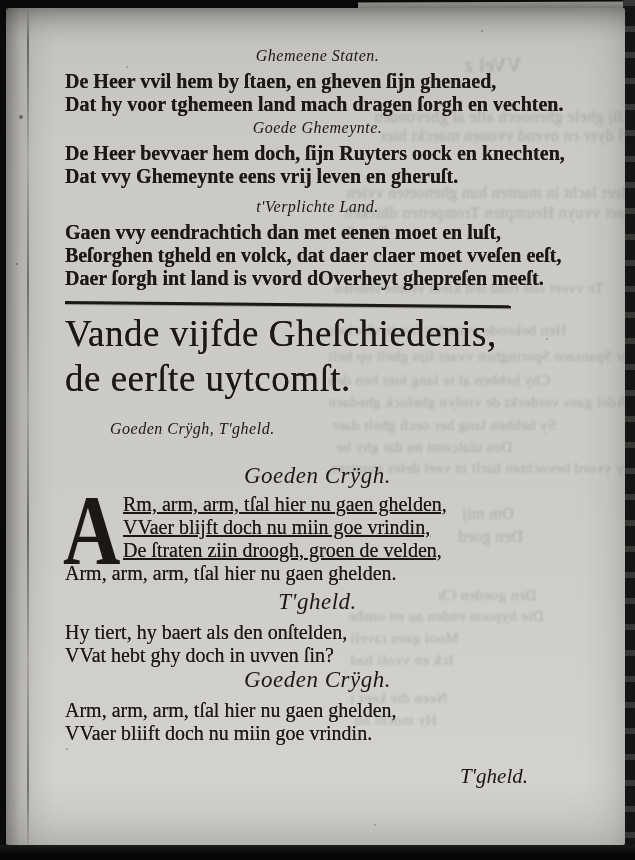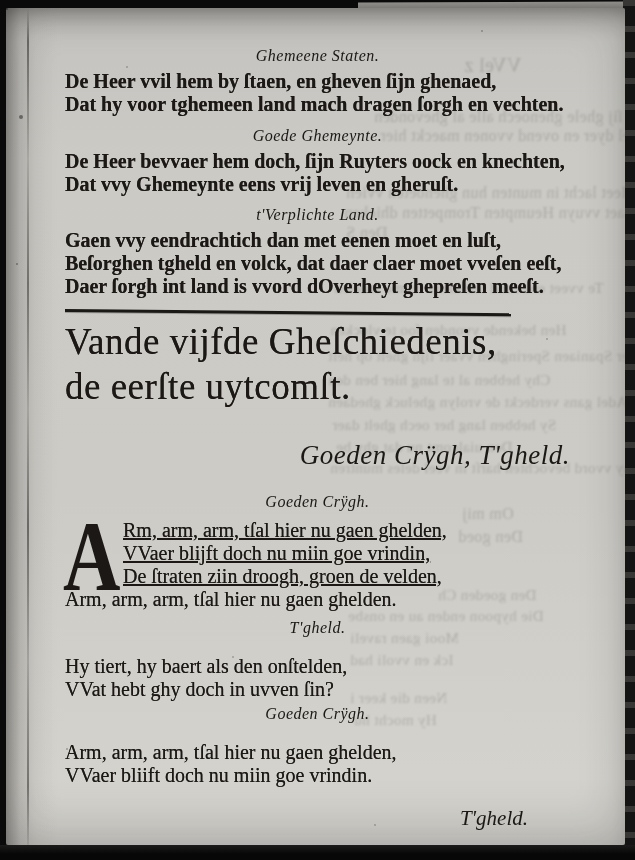--- a/index.html
+++ b/index.html
@@ -75,53 +75,53 @@
   .textcol{
     position:absolute;left:59px;top:36px;width:505px;
     color:var(--ink);
     font-size:20px;line-height:23px;
   }
   .vline{white-space:nowrap;text-shadow:0 0 0.5px rgba(27,24,21,0.8);}
   .heading{
     font-style:italic;text-align:center;font-size:16px;line-height:24px;
     letter-spacing:0.5px;
   }
-  .h-gap1{margin-top:8px;font-style:italic;}
+  .h-gap1{margin-top:0;font-style:italic;}
   .h-gap2{margin-top:7px;}
   .lines{margin-top:2px;font-weight:bold;}
   .rule{
     margin-top:11px;margin-left:0;
     width:446px;height:3px;background:#1b1916;
     transform:rotate(0.55deg);transform-origin:left center;
     box-shadow:0 1px 0 rgba(27,25,22,0.25);
   }
   .big-title{
     margin-top:7px;text-align:left;
     font-size:37px;line-height:45px;letter-spacing:0.5px;
     text-shadow:0 0 0.6px rgba(27,24,21,0.9);
   }
   .scene-heading{
-    margin-top:33px;margin-left:45px;
-    font-style:italic;font-size:27px;line-height:26px;letter-spacing:0.5px;text-align:right;
+    margin-top:15px;margin-left:45px;
+    font-style:italic;font-size:16px;line-height:26px;letter-spacing:0.5px;
   }
   .speaker{
-    font-style:italic;text-align:center;font-size:16px;line-height:24px;letter-spacing:0.5px;
+    font-style:italic;text-align:center;font-size:23px;line-height:24px;letter-spacing:0.5px;
   }
   .sp1{margin-top:22px;}
   .sp2{margin-top:5px;}
   .sp3{margin-top:1px;}
   .verse{position:relative;margin-top:5px;}
   .verse .indent{padding-left:58px;text-decoration:underline;}
   .dropcap{
     position:absolute;left:-2px;top:-2px;
     font-size:97px;line-height:80px;font-weight:bold;
     transform:scale(0.82,1.02);transform-origin:left top;
     color:var(--ink);
   }
-  .lines-gap{margin-top:15px;}
+  .lines-gap{margin-top:7px;}
   .catchword{
     margin-top:20px;
     text-align:right;padding-right:42px;
     font-style:italic;font-size:21px;
   }
 </style>
 </head>
 <body>
 
 <div class="screen">

